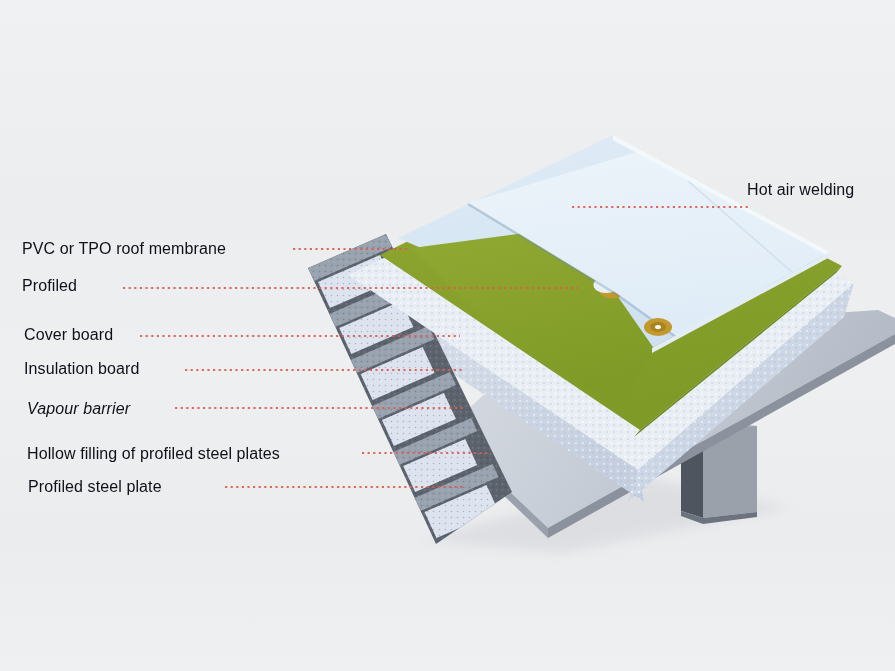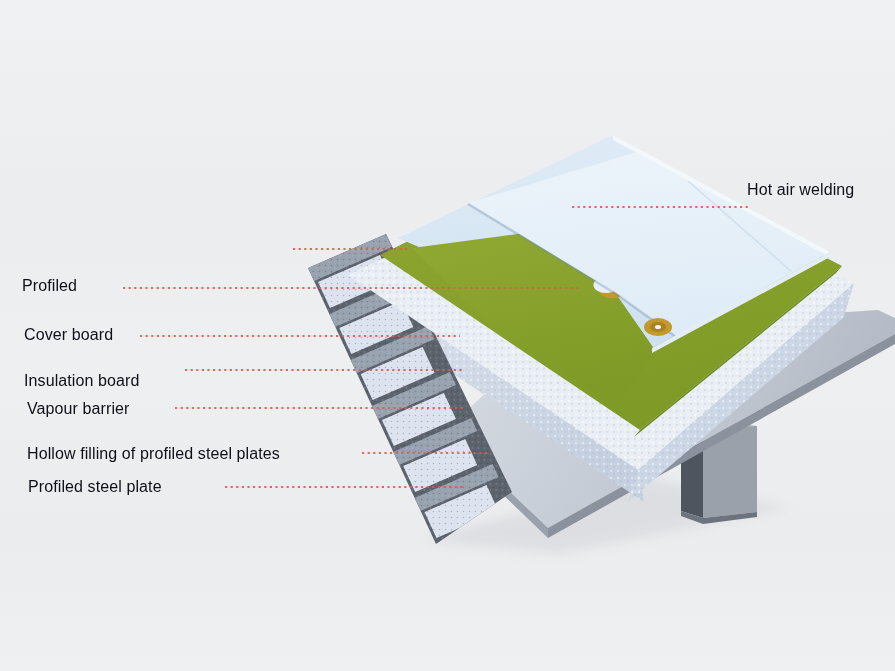--- a/index.html
+++ b/index.html
@@ -148,20 +148,21 @@
         <line x1="140" y1="336" x2="460" y2="336" stroke="#e05a4c" stroke-width="2" stroke-dasharray="2.2 3.4" opacity="0.9"></line>
         <line x1="185" y1="370" x2="462" y2="370" stroke="#e05a4c" stroke-width="2" stroke-dasharray="2.2 3.4" opacity="0.9"></line>
         <line x1="175" y1="408" x2="466" y2="408" stroke="#e05a4c" stroke-width="2" stroke-dasharray="2.2 3.4" opacity="0.9"></line>
         <line x1="362" y1="453" x2="490" y2="453" stroke="#e05a4c" stroke-width="2" stroke-dasharray="2.2 3.4" opacity="0.9"></line>
         <line x1="225" y1="487" x2="466" y2="487" stroke="#e05a4c" stroke-width="2" stroke-dasharray="2.2 3.4" opacity="0.9"></line>
       </g>
 </svg>
 
 <div id="labels-layer">
       <div class="lbl" style="left: 747px; top: 181px; color: rgb(16, 16, 26); text-align: center;">Hot air welding</div>
+      <div class="lbl" style="left: 22px; top: 240px; color: rgb(16, 16, 26);">PVC or TPO roof membrane</div>
       <div class="lbl" style="left: 22px; top: 277px; color: rgb(16, 16, 26);">Profiled</div>
       <div class="lbl" style="left: 24px; top: 326px; color: rgb(16, 16, 26);">Cover board</div>
-      <div class="lbl" style="left: 24px; top: 360px; color: rgb(16, 16, 26); margin-top: 12px;">Insulation board</div>
-      <div class="lbl" style="left: 27px; top: 400px; color: rgb(16, 16, 26);">Vapour barrier</div>
+      <div class="lbl" style="left: 24px; top: 360px; color: rgb(16, 16, 26);">Insulation board</div>
+      <div class="lbl" style="left: 27px; top: 400px; color: rgb(16, 16, 26); font-style: italic;">Vapour barrier</div>
       <div class="lbl" style="left: 27px; top: 445px; color: rgb(16, 16, 26);">Hollow filling of profiled steel plates</div>
       <div class="lbl" style="left: 28px; top: 478px; color: rgb(16, 16, 26);">Profiled steel plate</div>
     </div>
 </div>
 
 </body></html>

